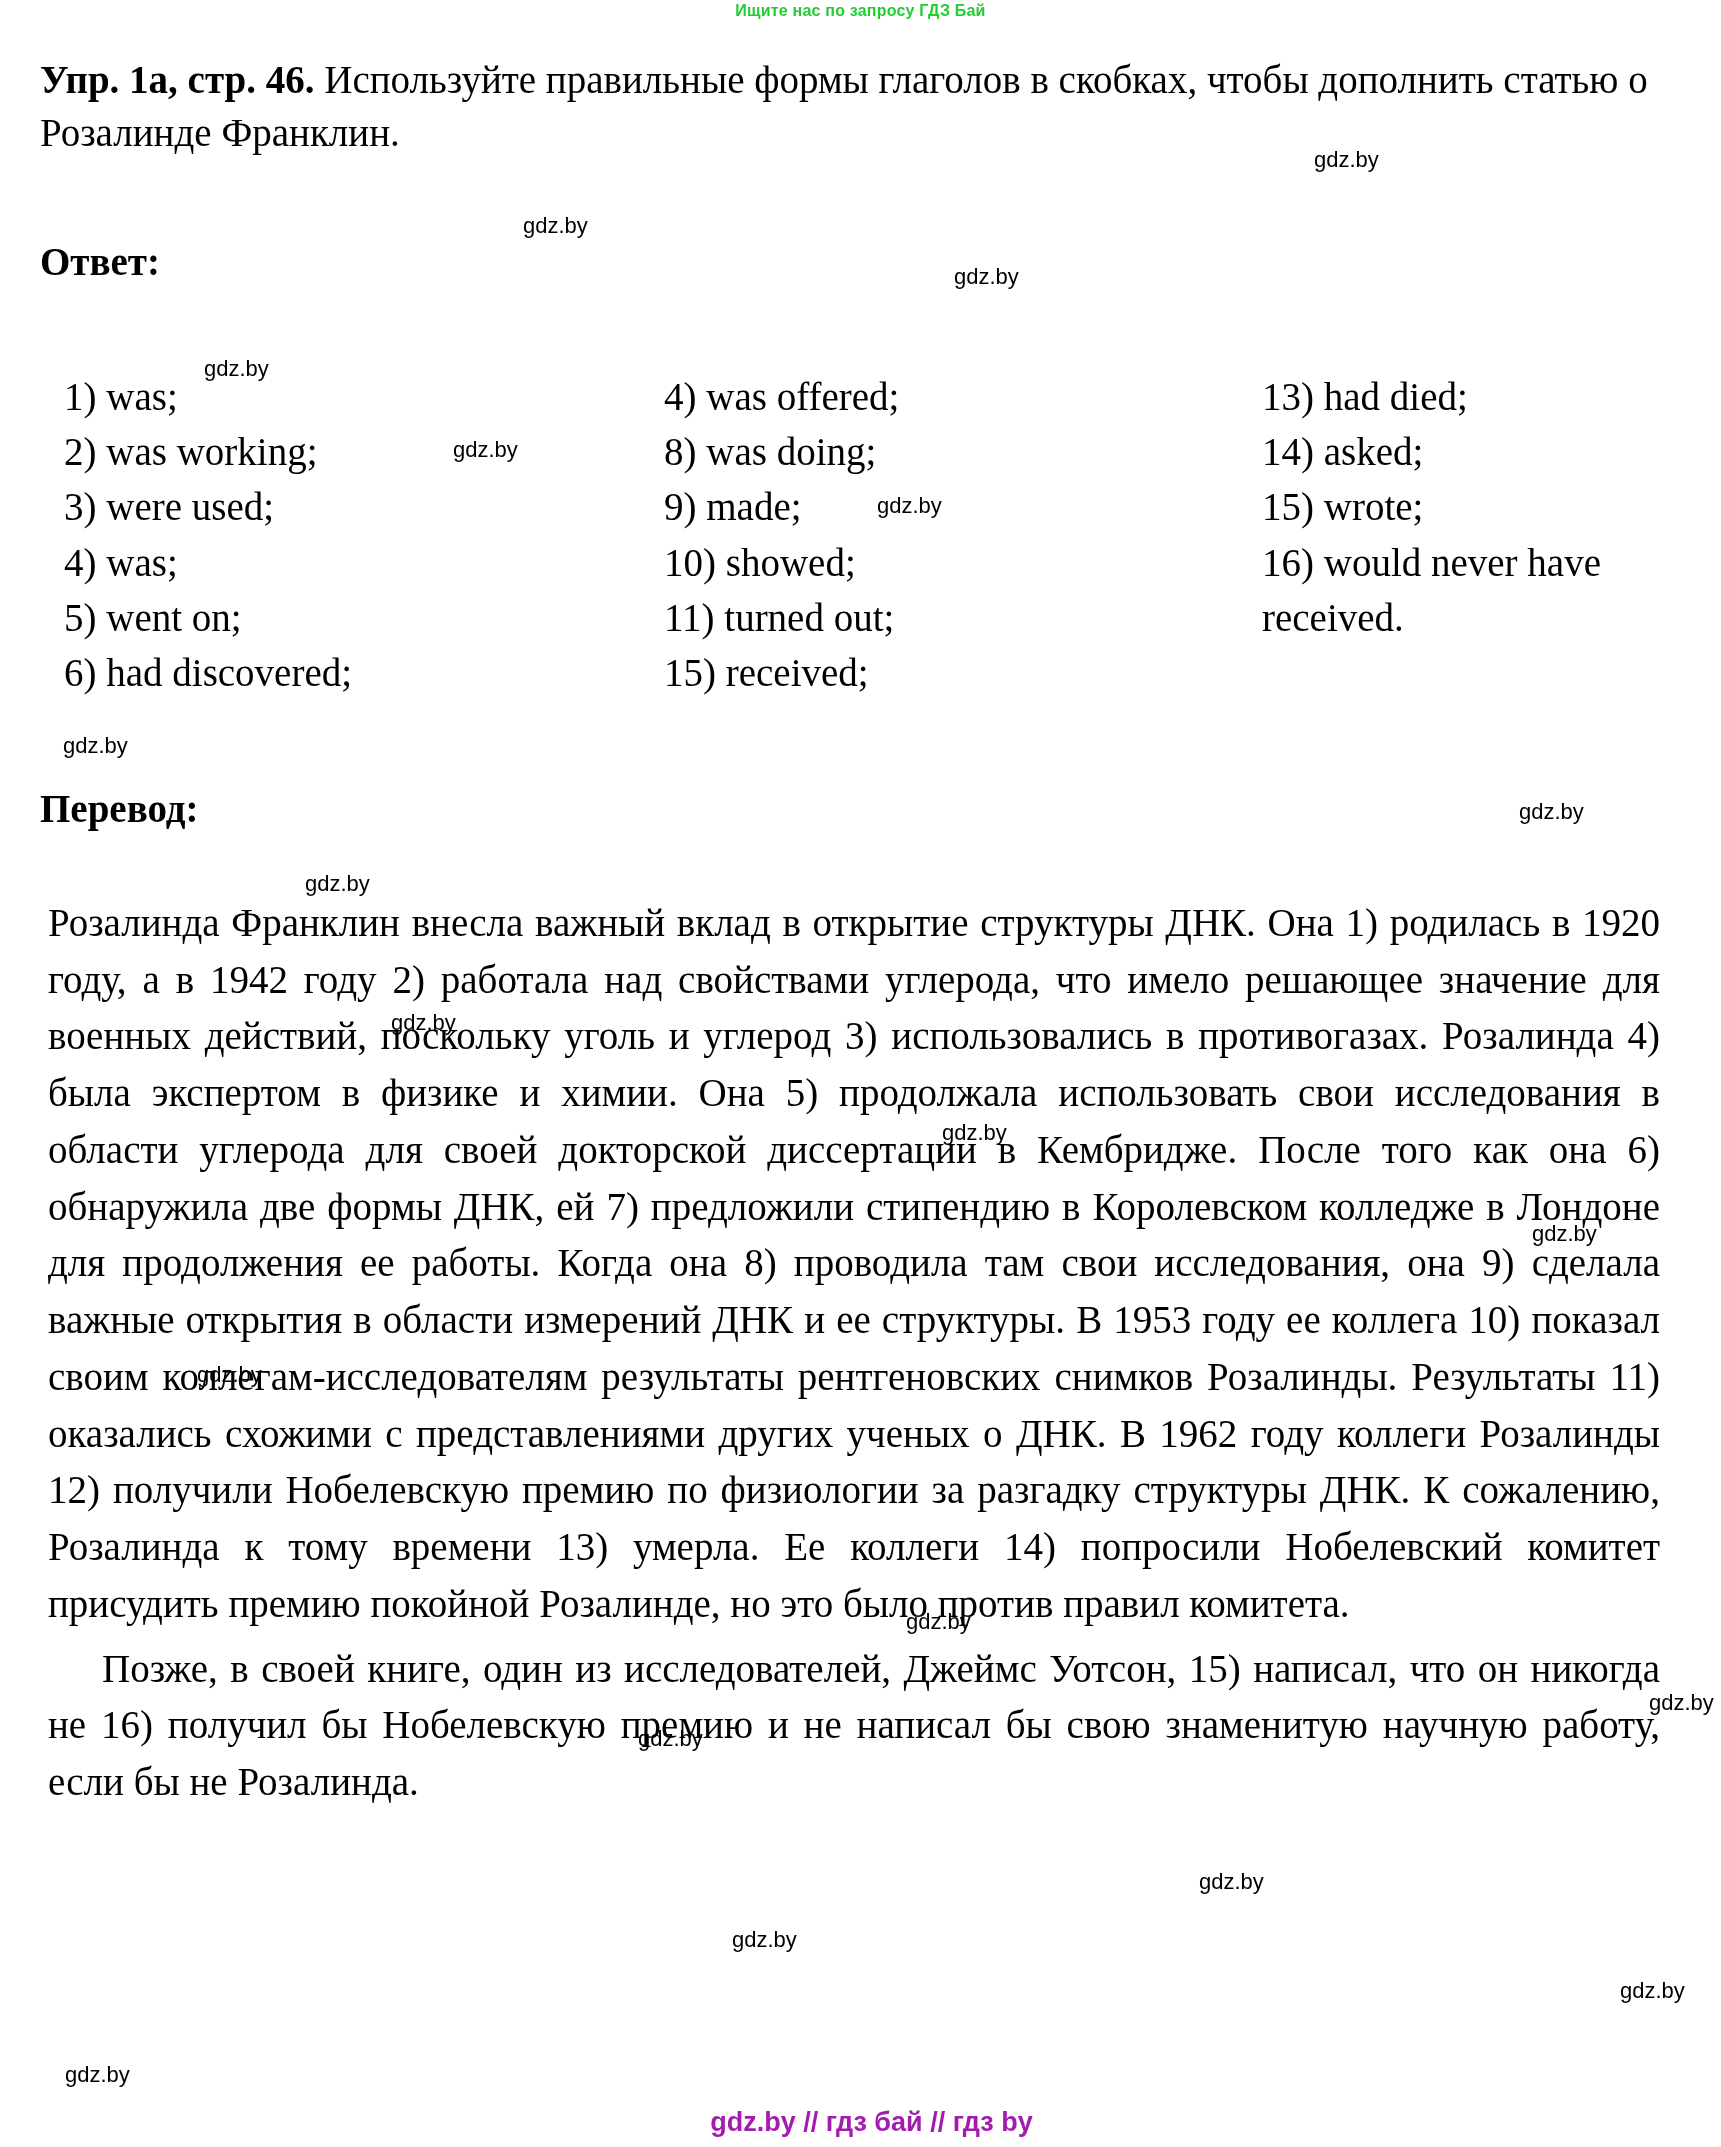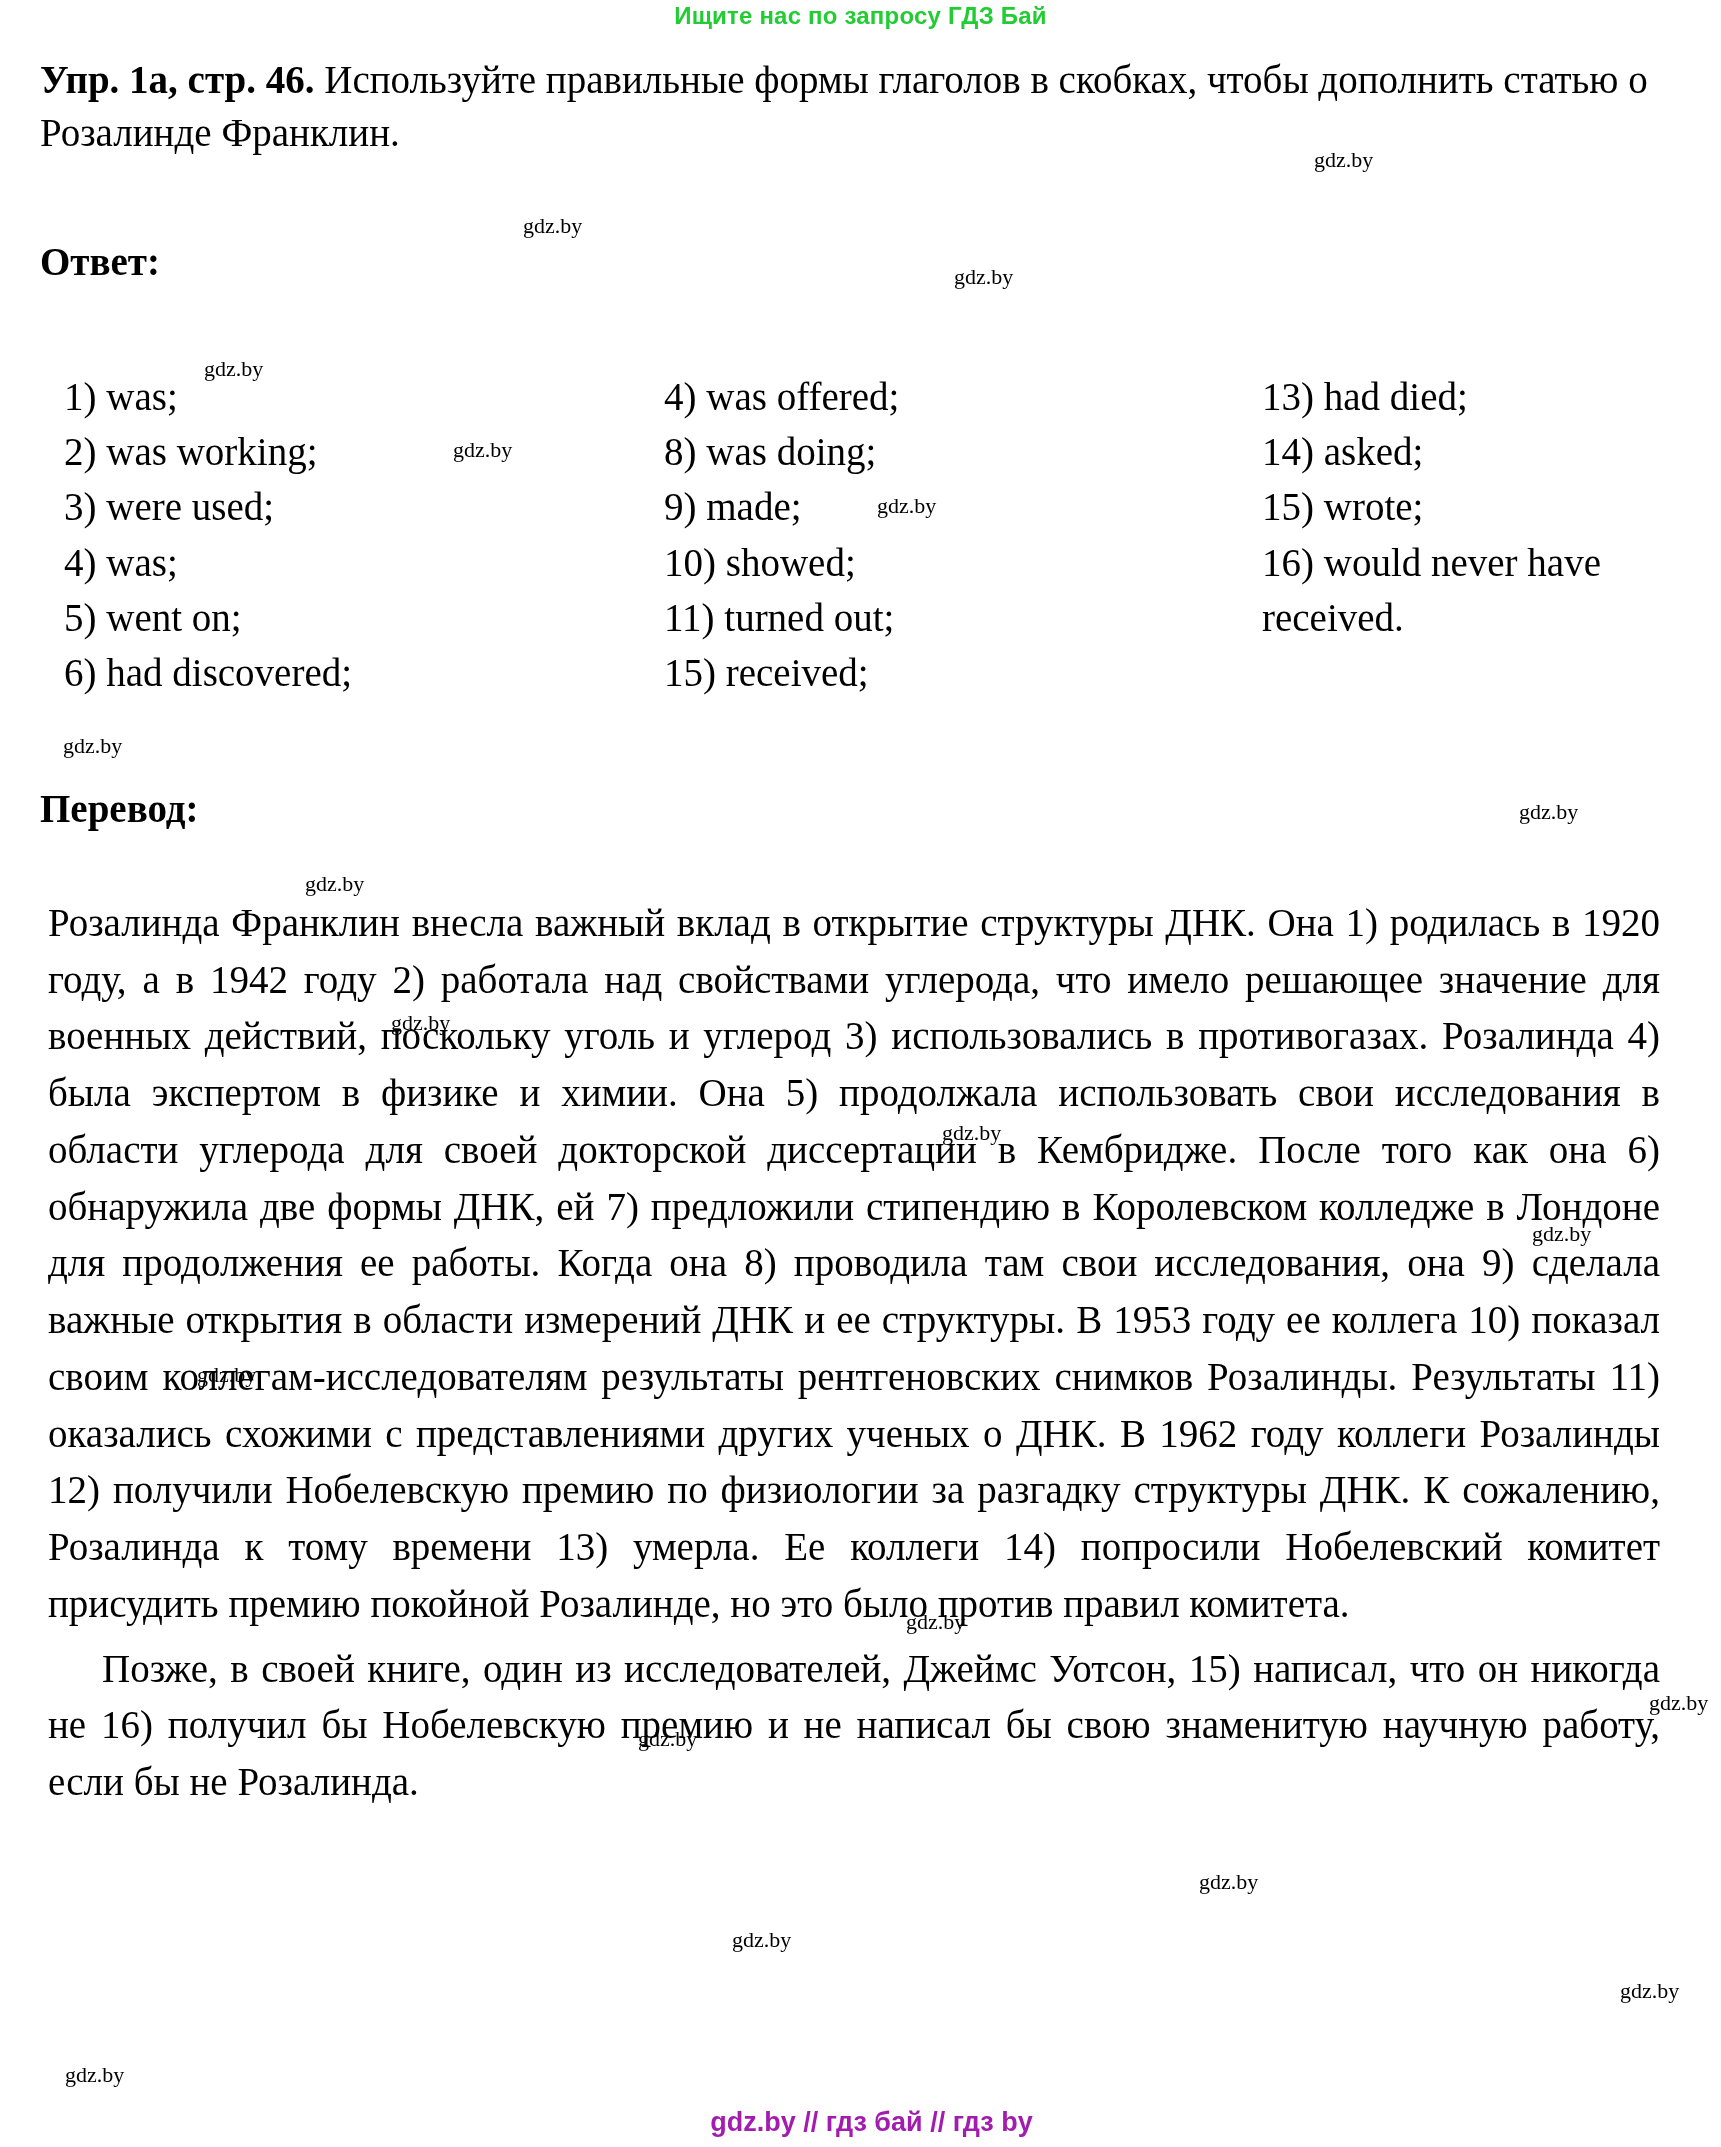--- a/index.html
+++ b/index.html
@@ -19,21 +19,21 @@
   }
 
   
   .top-banner {
     position: absolute;
     top: 1.8px;
     left: 0;
     width: 1721px;
     text-align: center;
     font-family: "Liberation Sans", "DejaVu Sans", sans-serif;
-    font-size: 24px;
+    font-size: 16px;
     font-weight: bold;
     color: #22cc33;
     letter-spacing: 0.2px;
     white-space: nowrap;
   }
 
   
   .footer {
     position: absolute;
     bottom: 10.5px;
@@ -43,21 +43,21 @@
     font-family: "Liberation Sans", "DejaVu Sans", sans-serif;
     font-size: 27px;
     font-weight: bold;
     color: #5b0f8c;
     white-space: nowrap;
   }
 
   
   .wm {
     position: absolute;
-    font-family: Liberation Serif, serif;
+    font-family: Liberation Sans, sans-serif;
     font-size: 22px;
     font-weight: normal;
     color: #000000;
     white-space: nowrap;
     pointer-events: none;
     line-height: 1;
   }
 
   
   .task {

